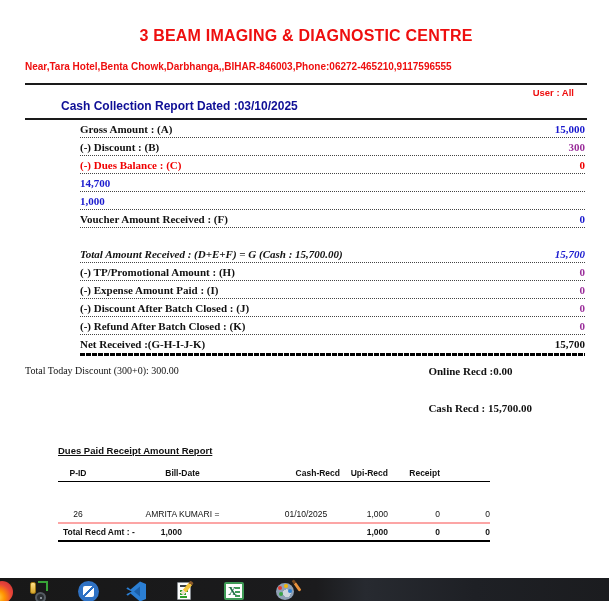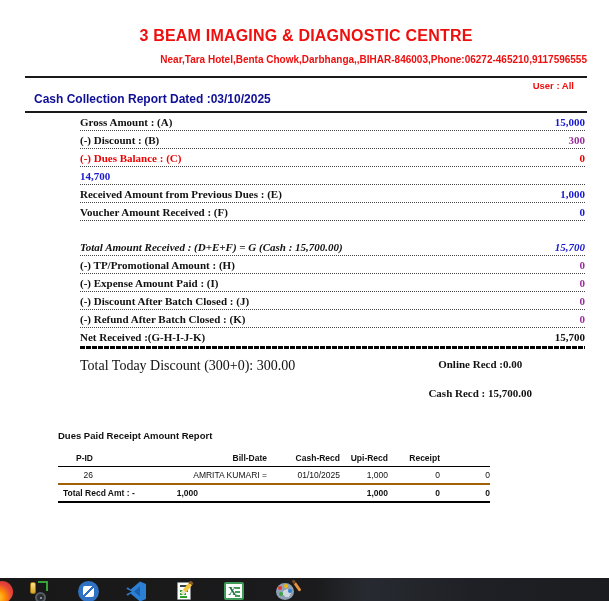--- a/index.html
+++ b/index.html
@@ -11,33 +11,33 @@
     overflow:hidden;
   }
   .doc { position:absolute; left:25px; top:0; width:562px; }
 
   .clinic-title {
     margin-top:27px; text-align:center;
     font-family:"Liberation Sans", sans-serif;
     font-weight:bold; font-size:16px; color:#ee0f0f; letter-spacing:0.2px;
   }
   .clinic-address {
-    margin-top:9px; text-align:right;
+    margin-top:16px; text-align:left;
     font-family:"Liberation Sans", sans-serif;
     font-weight:bold; font-size:10px; color:#ee0f0f;
   }
   .hr { border-top:2px solid #1a1a1a; }
   .hr1 { margin-top:11px; }
   .user-row {
     margin-top:2px; text-align:right; padding-right:13px;
     font-family:"Liberation Sans", sans-serif;
     font-weight:bold; font-size:9.5px; color:#ee0f0f;
   }
   .report-title {
-    margin-top:1px; margin-left:9px;
+    margin-top:1px; margin-left:36px;
     font-family:"Liberation Sans", sans-serif;
     font-weight:bold; font-size:12px; color:#0f0f96;
   }
   .hr2 { margin-top:5px; }
 
   .rows { margin-left:55px; width:505px; }
   .amount-row {
     display:flex; justify-content:space-between; align-items:baseline;
     border-bottom:1px dotted #444;
     padding:3px 0 2px 0;
@@ -50,39 +50,39 @@
   .c-purple { color:#9b2f9b; }
   .c-red { color:#f00000; }
   .c-black { color:#111; }
   .lbl-red { color:#f00000; }
   .heavy-dash {
     height:3px; margin-top:1px;
     background:repeating-linear-gradient(90deg,#000 0 5px,#fff 5px 6px);
   }
 
   .summary { display:flex; justify-content:space-between; margin-top:9px; }
-  .summary-left { margin-left:55px; font-size:14px; color:#111; }
-  .summary-right { text-align:center; padding-right:55px; font-size:11px; font-weight:bold; color:#111; }
+  .summary-left { font-size:10px; color:#111; }
+  .summary-right { text-align:left; padding-right:55px; font-size:11px; font-weight:bold; color:#111; }
   .summary-right div { line-height:13px; }
-  .summary-right .second { margin-top:16px; }
+  .summary-right .second { margin-top:24px; }
 
   .dues { margin-top:30px; margin-left:33px; font-family:"Liberation Sans", sans-serif; color:#111; }
-  .dues-title { font-size:9.5px; font-weight:bold; }
+  .dues-title { font-size:9.5px; font-weight:bold; text-decoration:underline; }
   .dues-grid {
     display:grid;
     grid-template-columns:35px 174px 73px 48px 52px 50px;
     width:432px; font-size:8.5px; align-items:baseline;
   }
   .dues-grid > div { padding:3px 0 3px 0; }
   .dues-head { margin-top:9px; font-weight:bold; border-bottom:1px solid #000; }
-  .dues-row  { border-bottom:2px solid #a16207; }
+  .dues-row  { border-bottom:2px solid #fca5a5;margin-top:24px; }
   .dues-total{ border-bottom:2px solid #000; font-weight:bold; }
-  .cell-l { text-align:right; padding-left:5px !important; }
+  .cell-l { text-align:center; padding-left:5px !important; }
   .cell-r { text-align:right; }
-  .total-label-cell { grid-column:1 / 4; display:flex; gap:42px; padding-left:5px !important; }
+  .total-label-cell { grid-column:1 / 4; display:flex; gap:26px; padding-left:5px !important; }
 
   .taskbar {
     position:absolute; left:0; bottom:0; width:609px; height:23px;
     background:linear-gradient(90deg,#181818 0%,#1b1b1d 52%,#272a30 60%,#1e2025 78%,#1b1c1f 100%);
     overflow:hidden;
   }
   .tb-icon { position:absolute; top:3px; width:21px; height:22px; }
 
   .browser-ball {
     left:-9px; width:22px; height:22px; border-radius:50%;
@@ -147,21 +147,20 @@
       <span class="val c-purple">300</span>
     </div>
     <div class="amount-row">
       <span class="lbl lbl-red">(-) Dues Balance : (C)</span>
       <span class="val c-red">0</span>
     </div>
     <div class="amount-row">
       <span class="val c-blue">14,700</span>
     </div>
     <div class="amount-row">
-      <span class="lbl">Received Amount from Previous Dues : (E)</span>
       <span class="val c-blue">1,000</span>
     </div>
     <div class="amount-row">
       <span class="lbl">Voucher Amount Received : (F)</span>
       <span class="val c-blue">0</span>
     </div>
     <div class="amount-row italic">
       <span class="lbl">Total Amount Received : (D+E+F) = G (Cash : 15,700.00)</span>
       <span class="val c-blue">15,700</span>
     </div>

